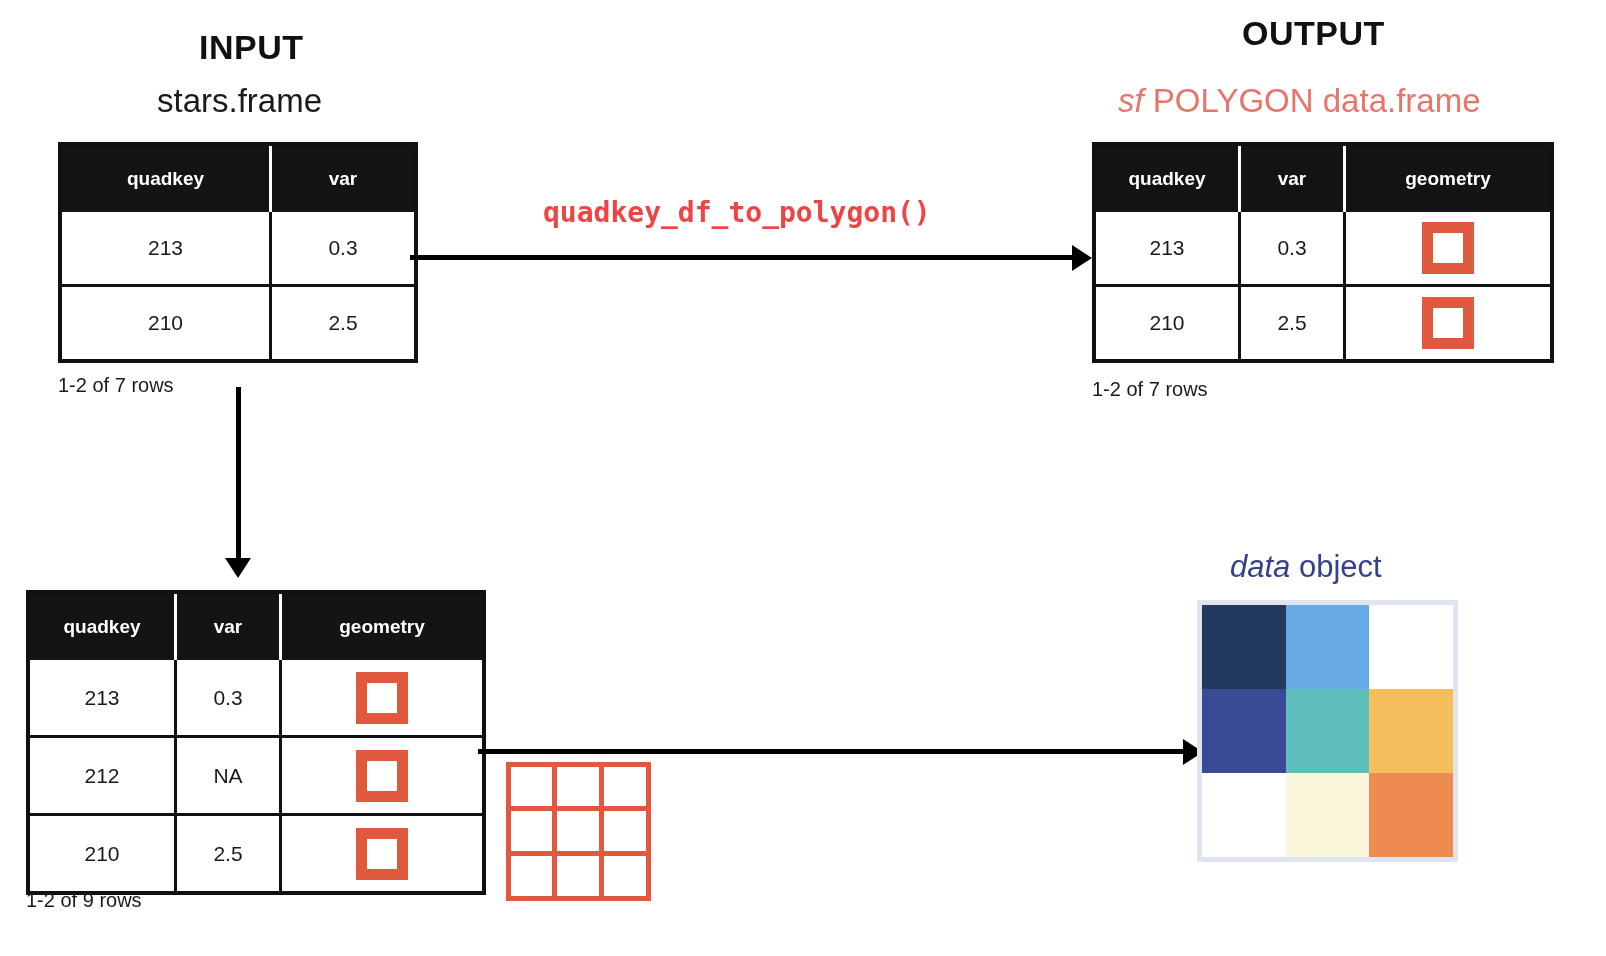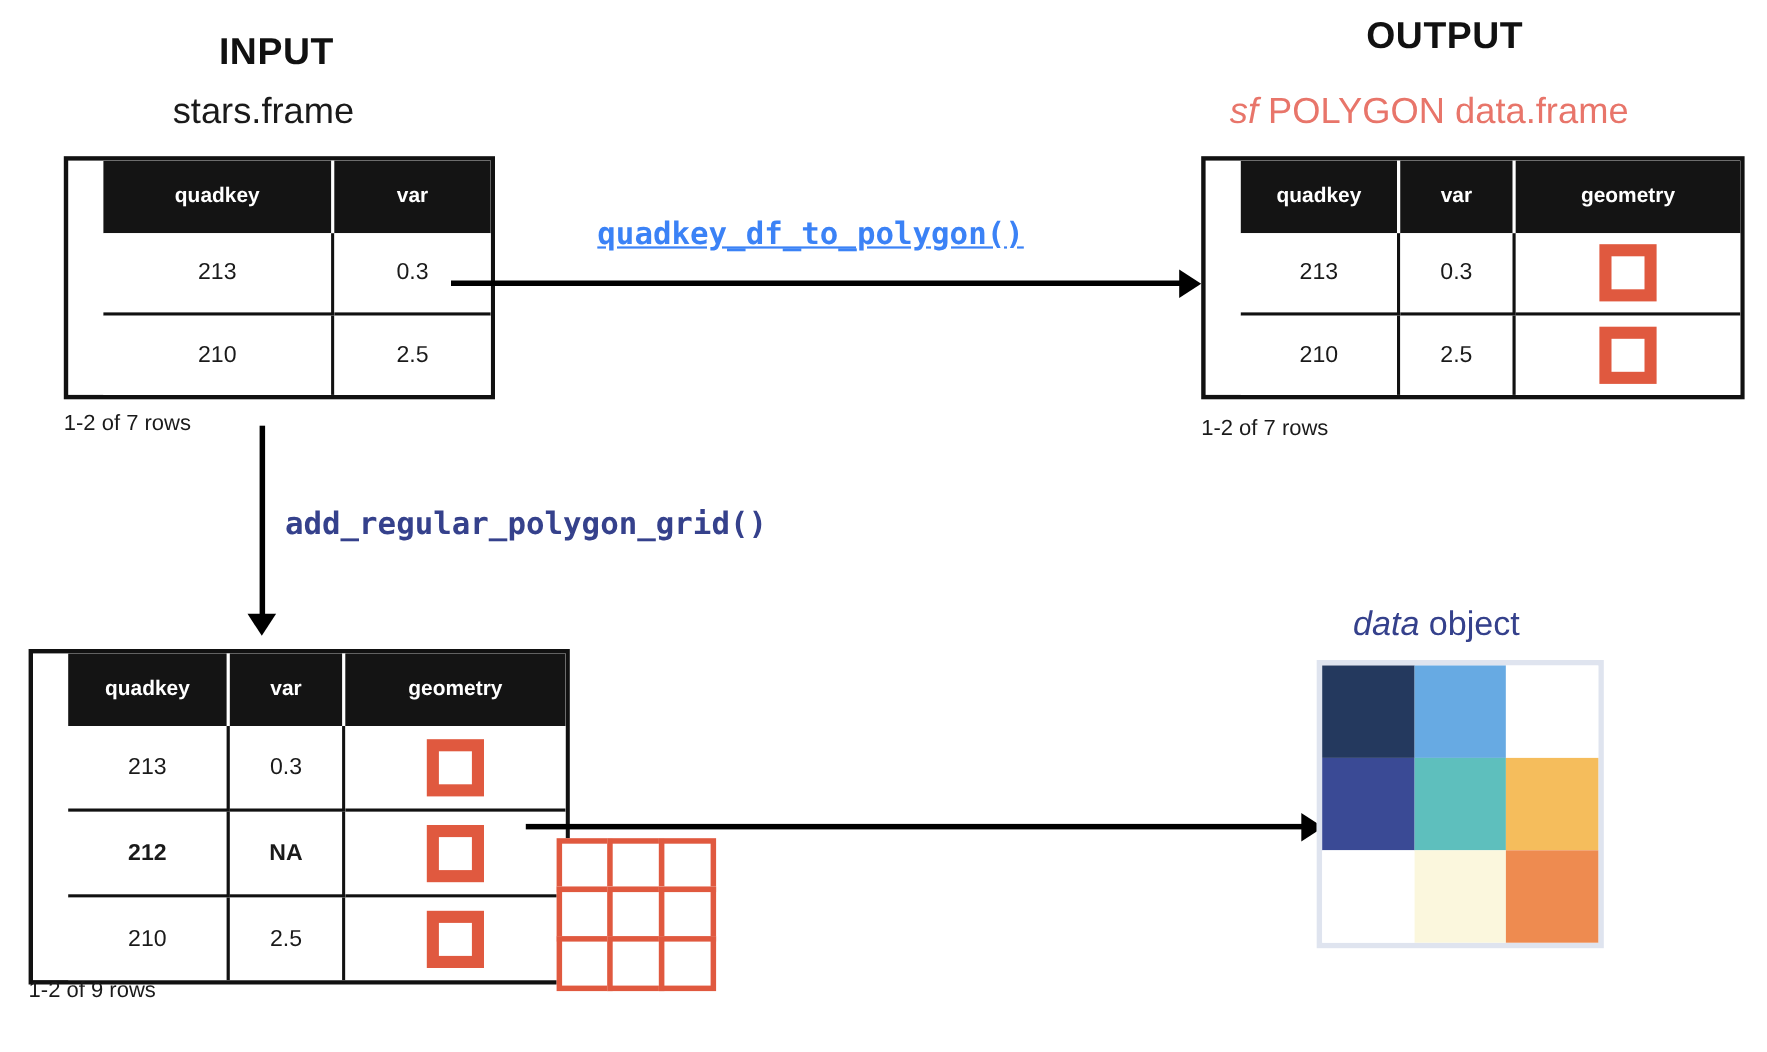--- a/index.html
+++ b/index.html
@@ -70,27 +70,26 @@
     background: #ffffff;
     color: #1a1a1a;
     font-size: 21px;
     text-align: center;
     vertical-align: middle;
     border-right: 3px solid #111111;
     border-bottom: 3px solid #111111;
   }
   .tbl td.cell.last { border-right: 0; }
   .tbl tr.lastrow td.cell { border-bottom: 0; }
-  .tbl td.bold { font-weight: bold; }
+  .tbl td.bold { font-weight: normal; }
 
   .tblwrap {
     border: 4px solid #111111;
     background: #ffffff;
     display: inline-block;
-    padding-left: 32px;
   }
 
   
   .geomsq {
     width: 30px;
     height: 30px;
     border: 11px solid #e0593f;
     background: #ffffff;
     box-sizing: content-box;
     margin: 0 auto;
@@ -104,21 +103,21 @@
   }
 
   
   .codelabel {
     font-family: "DejaVu Sans Mono", monospace;
     font-weight: bold;
     font-size: 28px;
     letter-spacing: 0px;
     white-space: nowrap;
   }
-  .code-red  { color: #3b82f6; text-decoration: underline; }
+  .code-red  { color: #ef4444; }
   .code-blue { color: #35418c; }
 
   
   .h-arrow-line {
     height: 5px;
     background: #000000;
   }
   .h-arrow-head {
     width: 0; height: 0;
     border-top: 13px solid transparent;
@@ -216,21 +215,20 @@
       </tr>
     </tbody>
       </table>
   </div>
   <div class="abs caption" style="left:1092px; top:378px;">1-2 of 7 rows</div>
 
   <div class="abs codelabel code-red" style="left:543px; top:196px;">quadkey_df_to_polygon()</div>
   <div class="abs h-arrow-line" style="left:410px; top:255px; width:663px;"></div>
   <div class="abs h-arrow-head" style="left:1072px; top:245px;"></div>
 
-  <div class="abs codelabel code-blue" style="left:259px; top:459px;">add_regular_polygon_grid()</div>
   <div class="abs v-arrow-line" style="left:236px; top:387px; height:173px;"></div>
   <div class="abs v-arrow-head" style="left:225px; top:558px;"></div>
 
   <div class="abs tblwrap" style="left:26px; top:590px; width:452px;">
     <table class="tbl" style="width:100%;">
       <tbody>
           <tr>
         <td class="hd" style="width:142px; height:64px;">quadkey</td>
         <td class="hd" style="width:100px; height:64px;">var</td>
         <td class="hd last" style="height:64px;">geometry</td>

